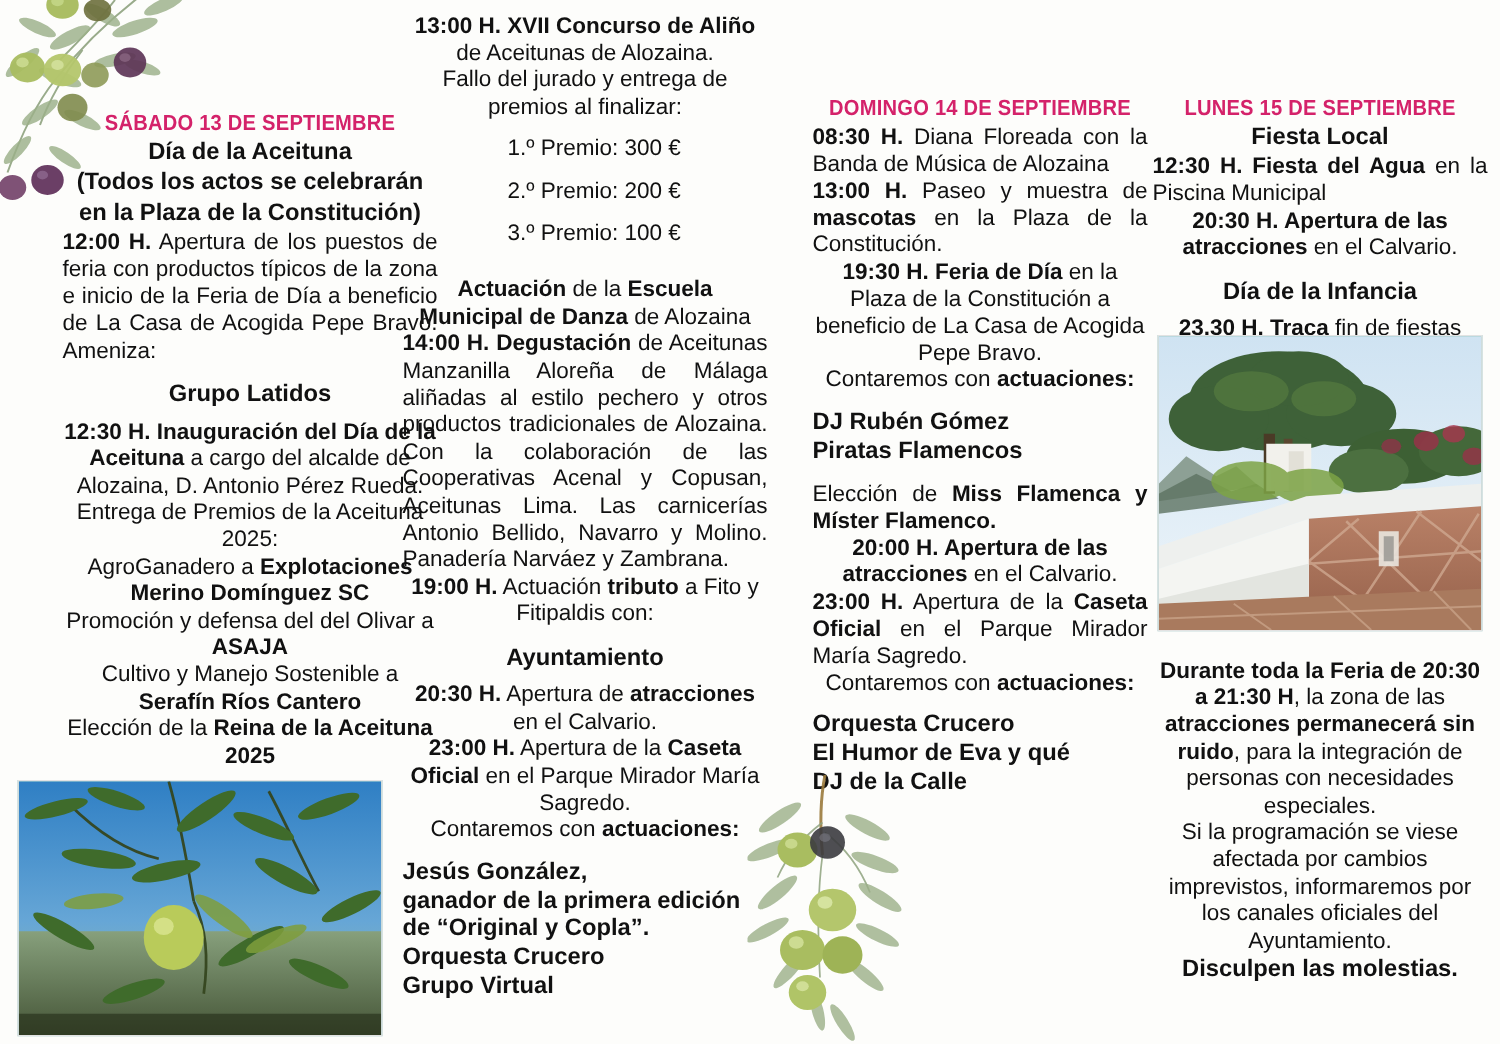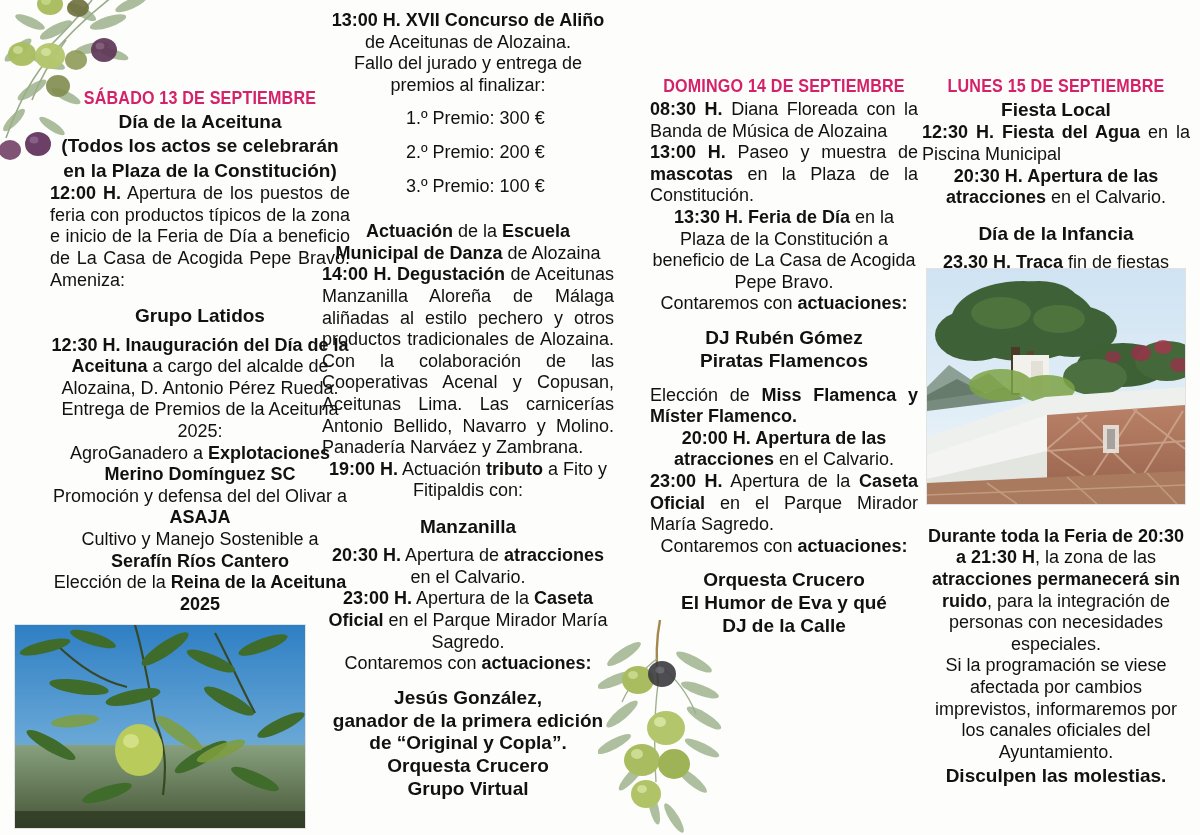--- a/index.html
+++ b/index.html
@@ -51,21 +51,20 @@
   .para b{font-weight:bold;}
   .prize{
     font-size:18px;
     line-height:1.2;
     margin:12px;
     padding-left:72px;
   }
   .gap{height:12px;}
   .gap-s{height:6px;}
   .perf{
-    text-align:center;
     font-weight:bold;
     font-size:19px;
     line-height:1.2;
   }
 
   
   .branch-tl{
     position:absolute;left:-4px;top:-8px;width:150px;height:170px;
     pointer-events:none;z-index:5;
   }
@@ -149,39 +148,39 @@
     <p class="para"><b>13:00 H. XVII Concurso de Aliño</b><span> de Aceitunas de Alozaina.</span></p>
     <p class="para">Fallo del jurado y entrega de premios al finalizar:</p>
     <p class="prize">1.º Premio: 300 €</p>
     <p class="prize">2.º Premio: 200 €</p>
     <p class="prize">3.º Premio: 100 €</p>
     <div class="gap"></div>
     <p class="para"><b>Actuación</b><span> de la </span><b>Escuela Municipal de Danza</b><span> de Alozaina</span></p>
     <p class="para just"><b>14:00 H. Degustación</b><span> de Aceitunas Manzanilla Aloreña de Málaga aliñadas al estilo pechero y otros productos tradicionales de Alozaina. Con la colaboración de las Cooperativas Acenal y Copusan, Aceitunas Lima. Las carnicerías Antonio Bellido, Navarro y Molino.  Panadería Narváez y  Zambrana.</span></p>
     <p class="para"><b>19:00 H.</b><span> Actuación </span><b>tributo</b><span> a Fito y Fitipaldis con:</span></p>
     <div class="gap"></div>
-    <div class="subhead">Manzanilla</div>
+    <div class="subhead">Ayuntamiento</div>
     <div class="gap-s"></div>
     <p class="para"><b>20:30 H.</b><span> Apertura de </span><b>atracciones</b><span> en el Calvario.</span></p>
     <p class="para"><b>23:00 H.</b><span> Apertura de la </span><b>Caseta Oficial</b><span> en el Parque Mirador María Sagredo.</span></p>
     <p class="para"><span>Contaremos con </span><b>actuaciones:</b></p>
     <div class="gap"></div>
     <div class="perf">Jesús González,</div>
     <div class="perf light">ganador de la primera edición</div>
     <div class="perf light">de “Original y Copla”.</div>
     <div class="perf">Orquesta Crucero</div>
     <div class="perf">Grupo Virtual</div>
   </div>
 
   <div class="col" id="col3">
     <div style="height:76px"></div>
     <div class="daytitle">DOMINGO 14 DE SEPTIEMBRE</div>
     <p class="para just"><b>08:30 H.</b><span> Diana Floreada con la Banda de Música de Alozaina</span></p>
     <p class="para just"><b>13:00 H.</b><span> Paseo y muestra de </span><b>mascotas</b><span> en la Plaza de la Constitución.</span></p>
-    <p class="para"><b>13:30 H. Feria de Día</b><span> en la Plaza de la Constitución a beneficio de La Casa de Acogida Pepe Bravo.</span></p>
+    <p class="para"><b>19:30 H. Feria de Día</b><span> en la Plaza de la Constitución a beneficio de La Casa de Acogida Pepe Bravo.</span></p>
     <p class="para"><span>Contaremos con </span><b>actuaciones:</b></p>
     <div class="gap"></div>
     <div class="perf">DJ Rubén Gómez</div>
     <div class="perf">Piratas Flamencos</div>
     <div class="gap"></div>
     <p class="para just"><span>Elección de </span><b>Miss Flamenca y Míster Flamenco.</b></p>
     <p class="para"><b>20:00 H. Apertura de las atracciones</b><span> en el Calvario.</span></p>
     <p class="para just"><b>23:00 H.</b><span> Apertura de la </span><b>Caseta Oficial</b><span> en el Parque Mirador María Sagredo.</span></p>
     <p class="para"><span>Contaremos con </span><b>actuaciones:</b></p>
     <div class="gap"></div>

